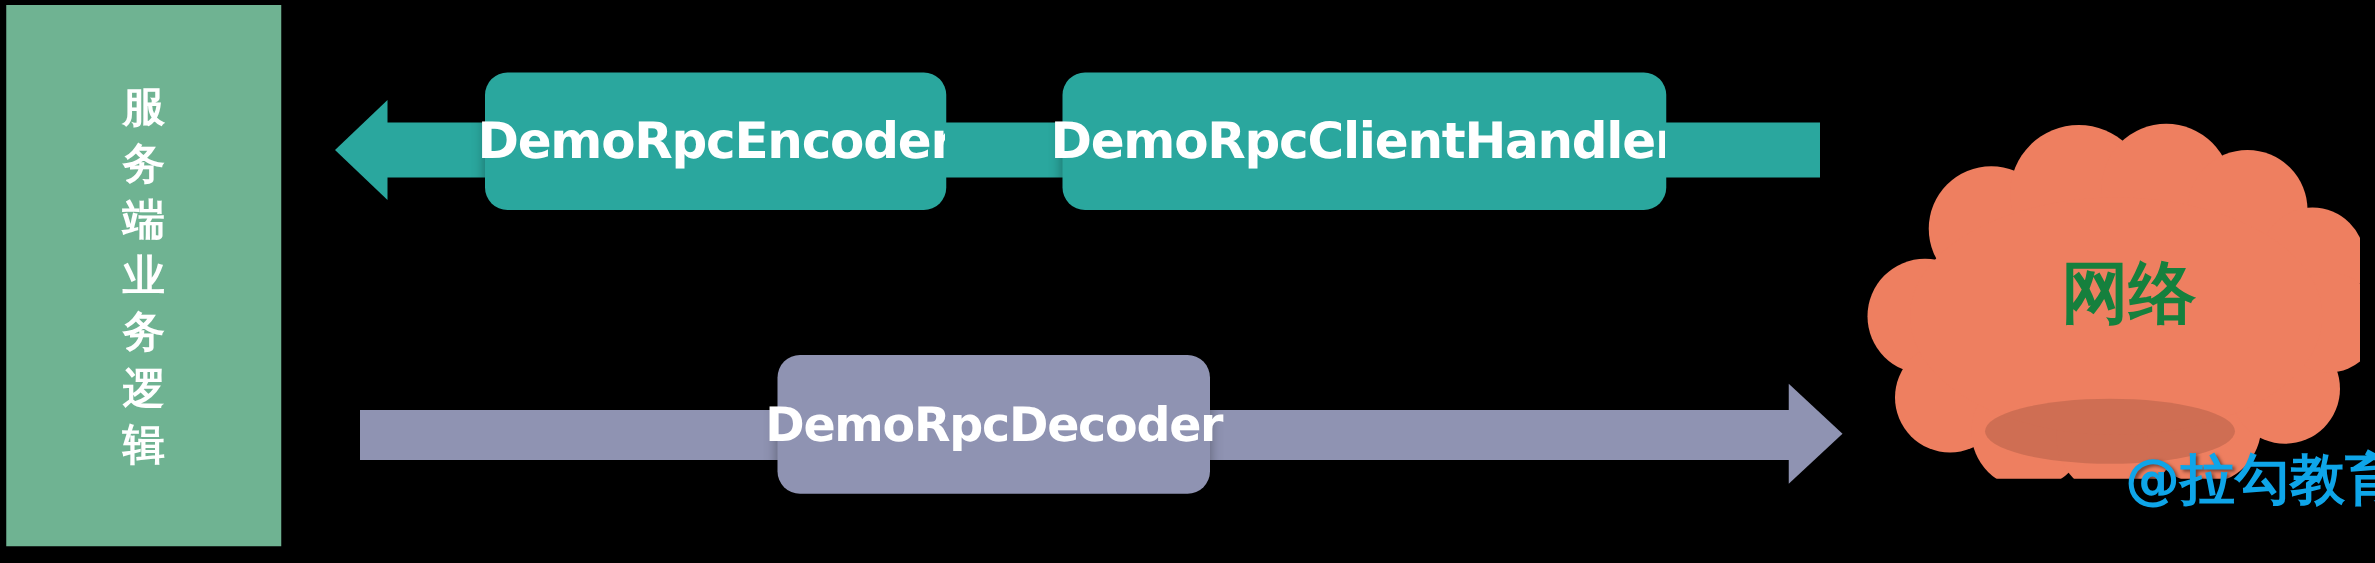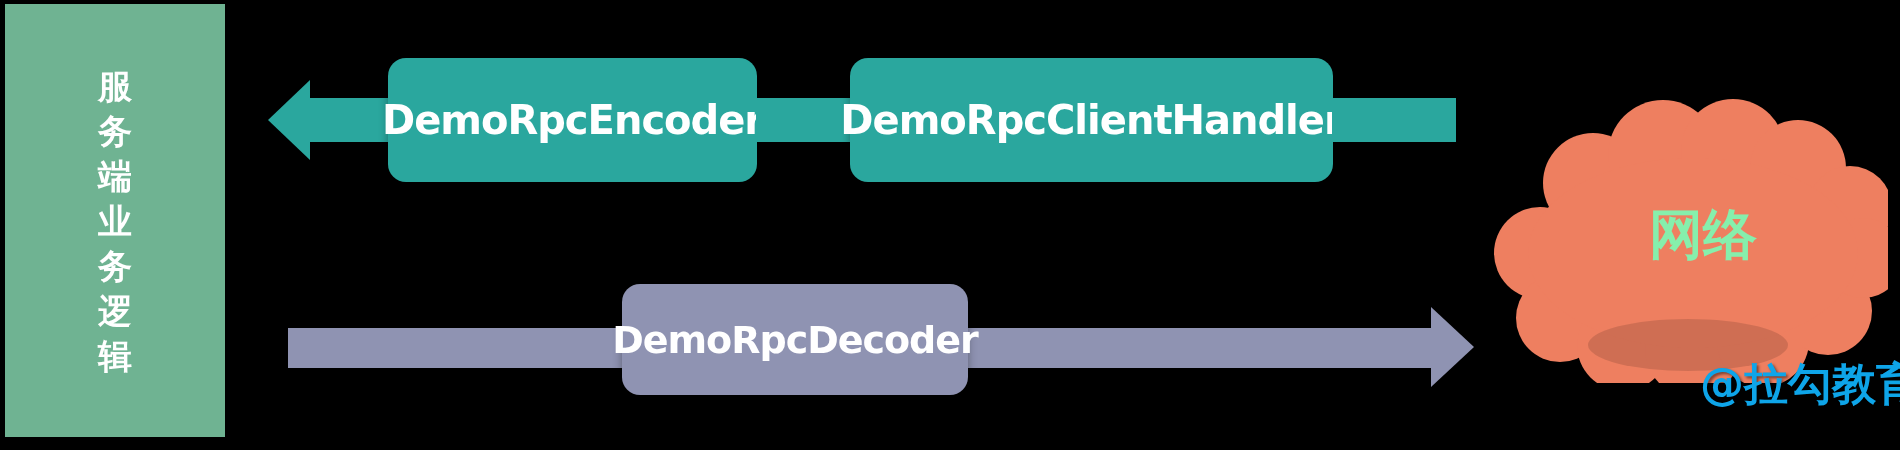--- a/index.html
+++ b/index.html
@@ -26,21 +26,21 @@
     position:absolute;left:268px;top:80px;width:0;height:0;
     border-top:40px solid transparent;
     border-bottom:40px solid transparent;
     border-right:42px solid #2aa79e;
   }
   .teal-shaft{position:absolute;background:#2aa79e;height:44px;top:98px;}
   .shaft-a{left:308px;width:82px;}
   .shaft-b{left:756px;width:96px;}
   .shaft-c{left:1332px;width:124px;}
   .node{
-    position:absolute;top:58px;height:124px;border-radius:18px;
+    position:absolute;top:58px;height:110px;border-radius:18px;
     display:flex;align-items:center;justify-content:center;
     color:#fff;font-weight:700;font-size:40px;letter-spacing:-1px;
     white-space:nowrap;
     box-shadow:0 6px 10px rgba(0,0,0,.35);
   }
   .node-teal{background:#2aa79e;}
   .node-encoder{left:388px;width:369px;}
   .node-clienthandler{left:850px;width:483px;}
   
   .purple-shaft{
@@ -54,21 +54,21 @@
     border-left:43px solid #8f93b2;
   }
   .node-decoder{
     top:284px;left:622px;width:346px;height:111px;
     background:#8f93b2;font-size:38px;
   }
   
   .cloud-svg{position:absolute;left:1488px;top:93px;width:400px;height:290px;}
   .cloud-label{
     position:absolute;left:1588px;top:208px;width:230px;
-    text-align:center;color:#86efac;font-weight:700;font-size:54px;line-height:1;
+    text-align:center;color:#15803d;font-weight:700;font-size:54px;line-height:1;
   }
   
   .watermark{
     position:absolute;left:1700px;top:362px;
     color:#0ea5e9;font-weight:700;font-size:44px;line-height:1;
     text-shadow:2px 2px 3px rgba(0,0,0,.5);
     white-space:nowrap;
   }
 </style>
 </head>

